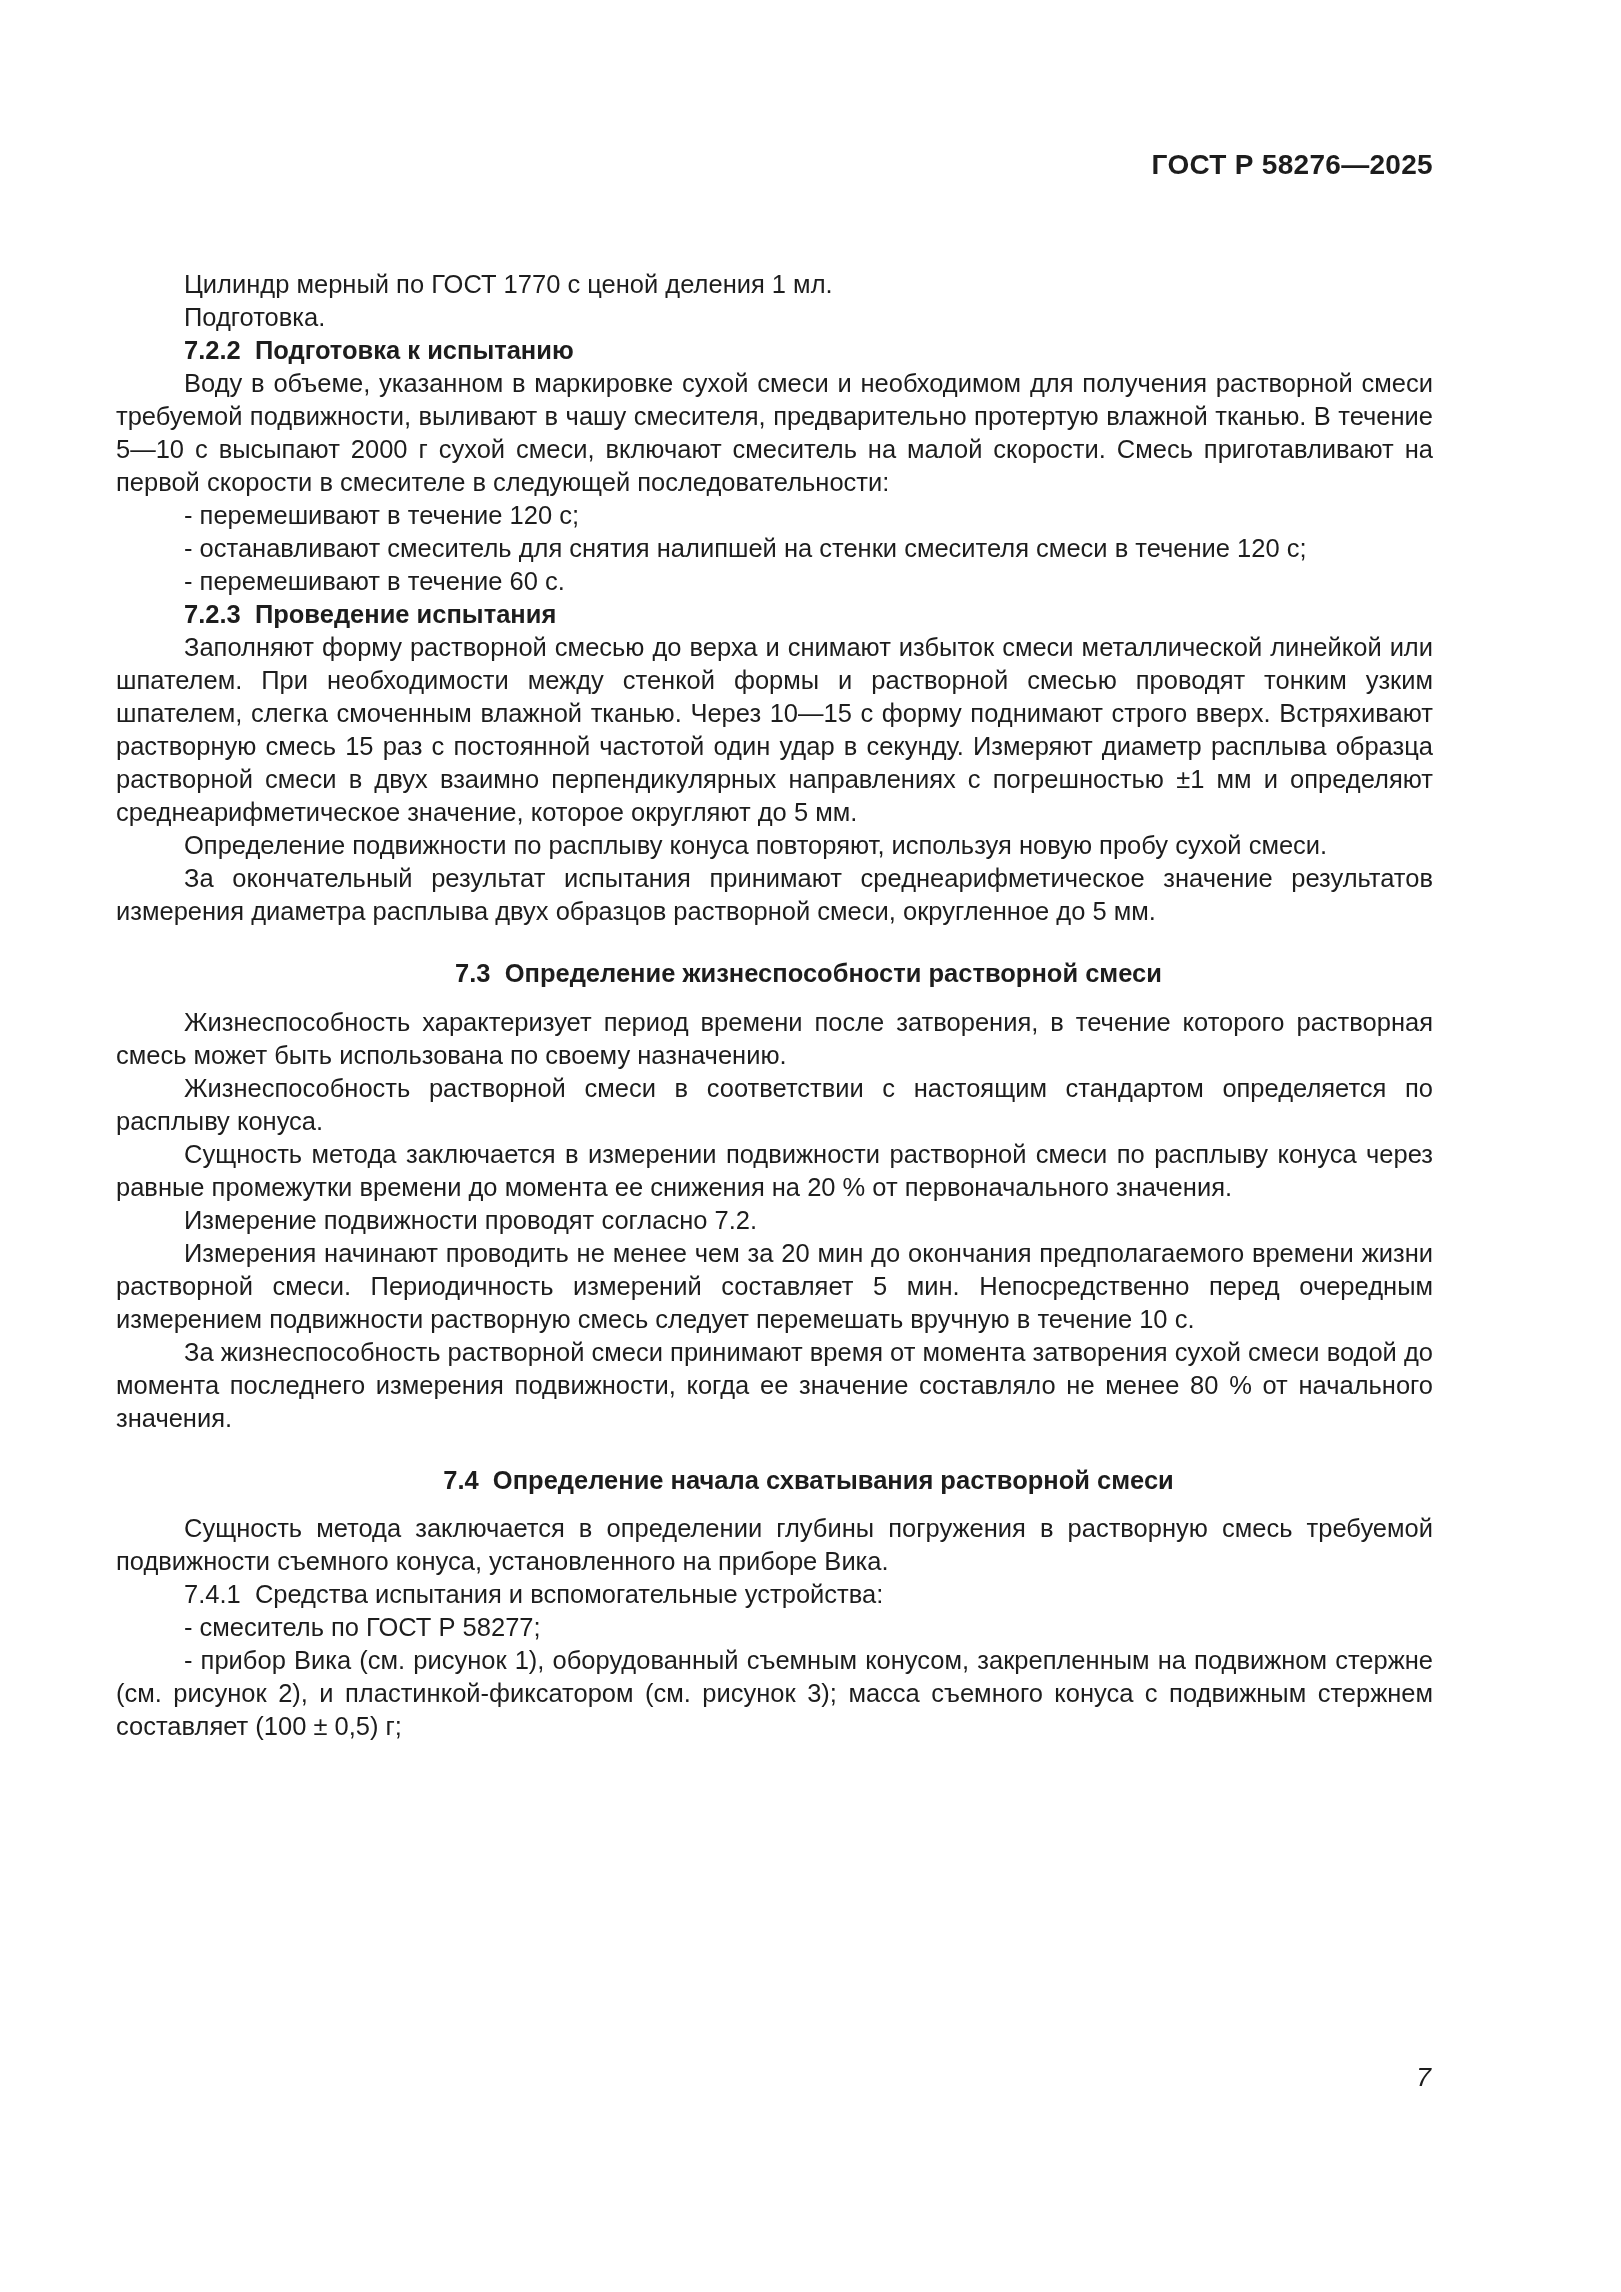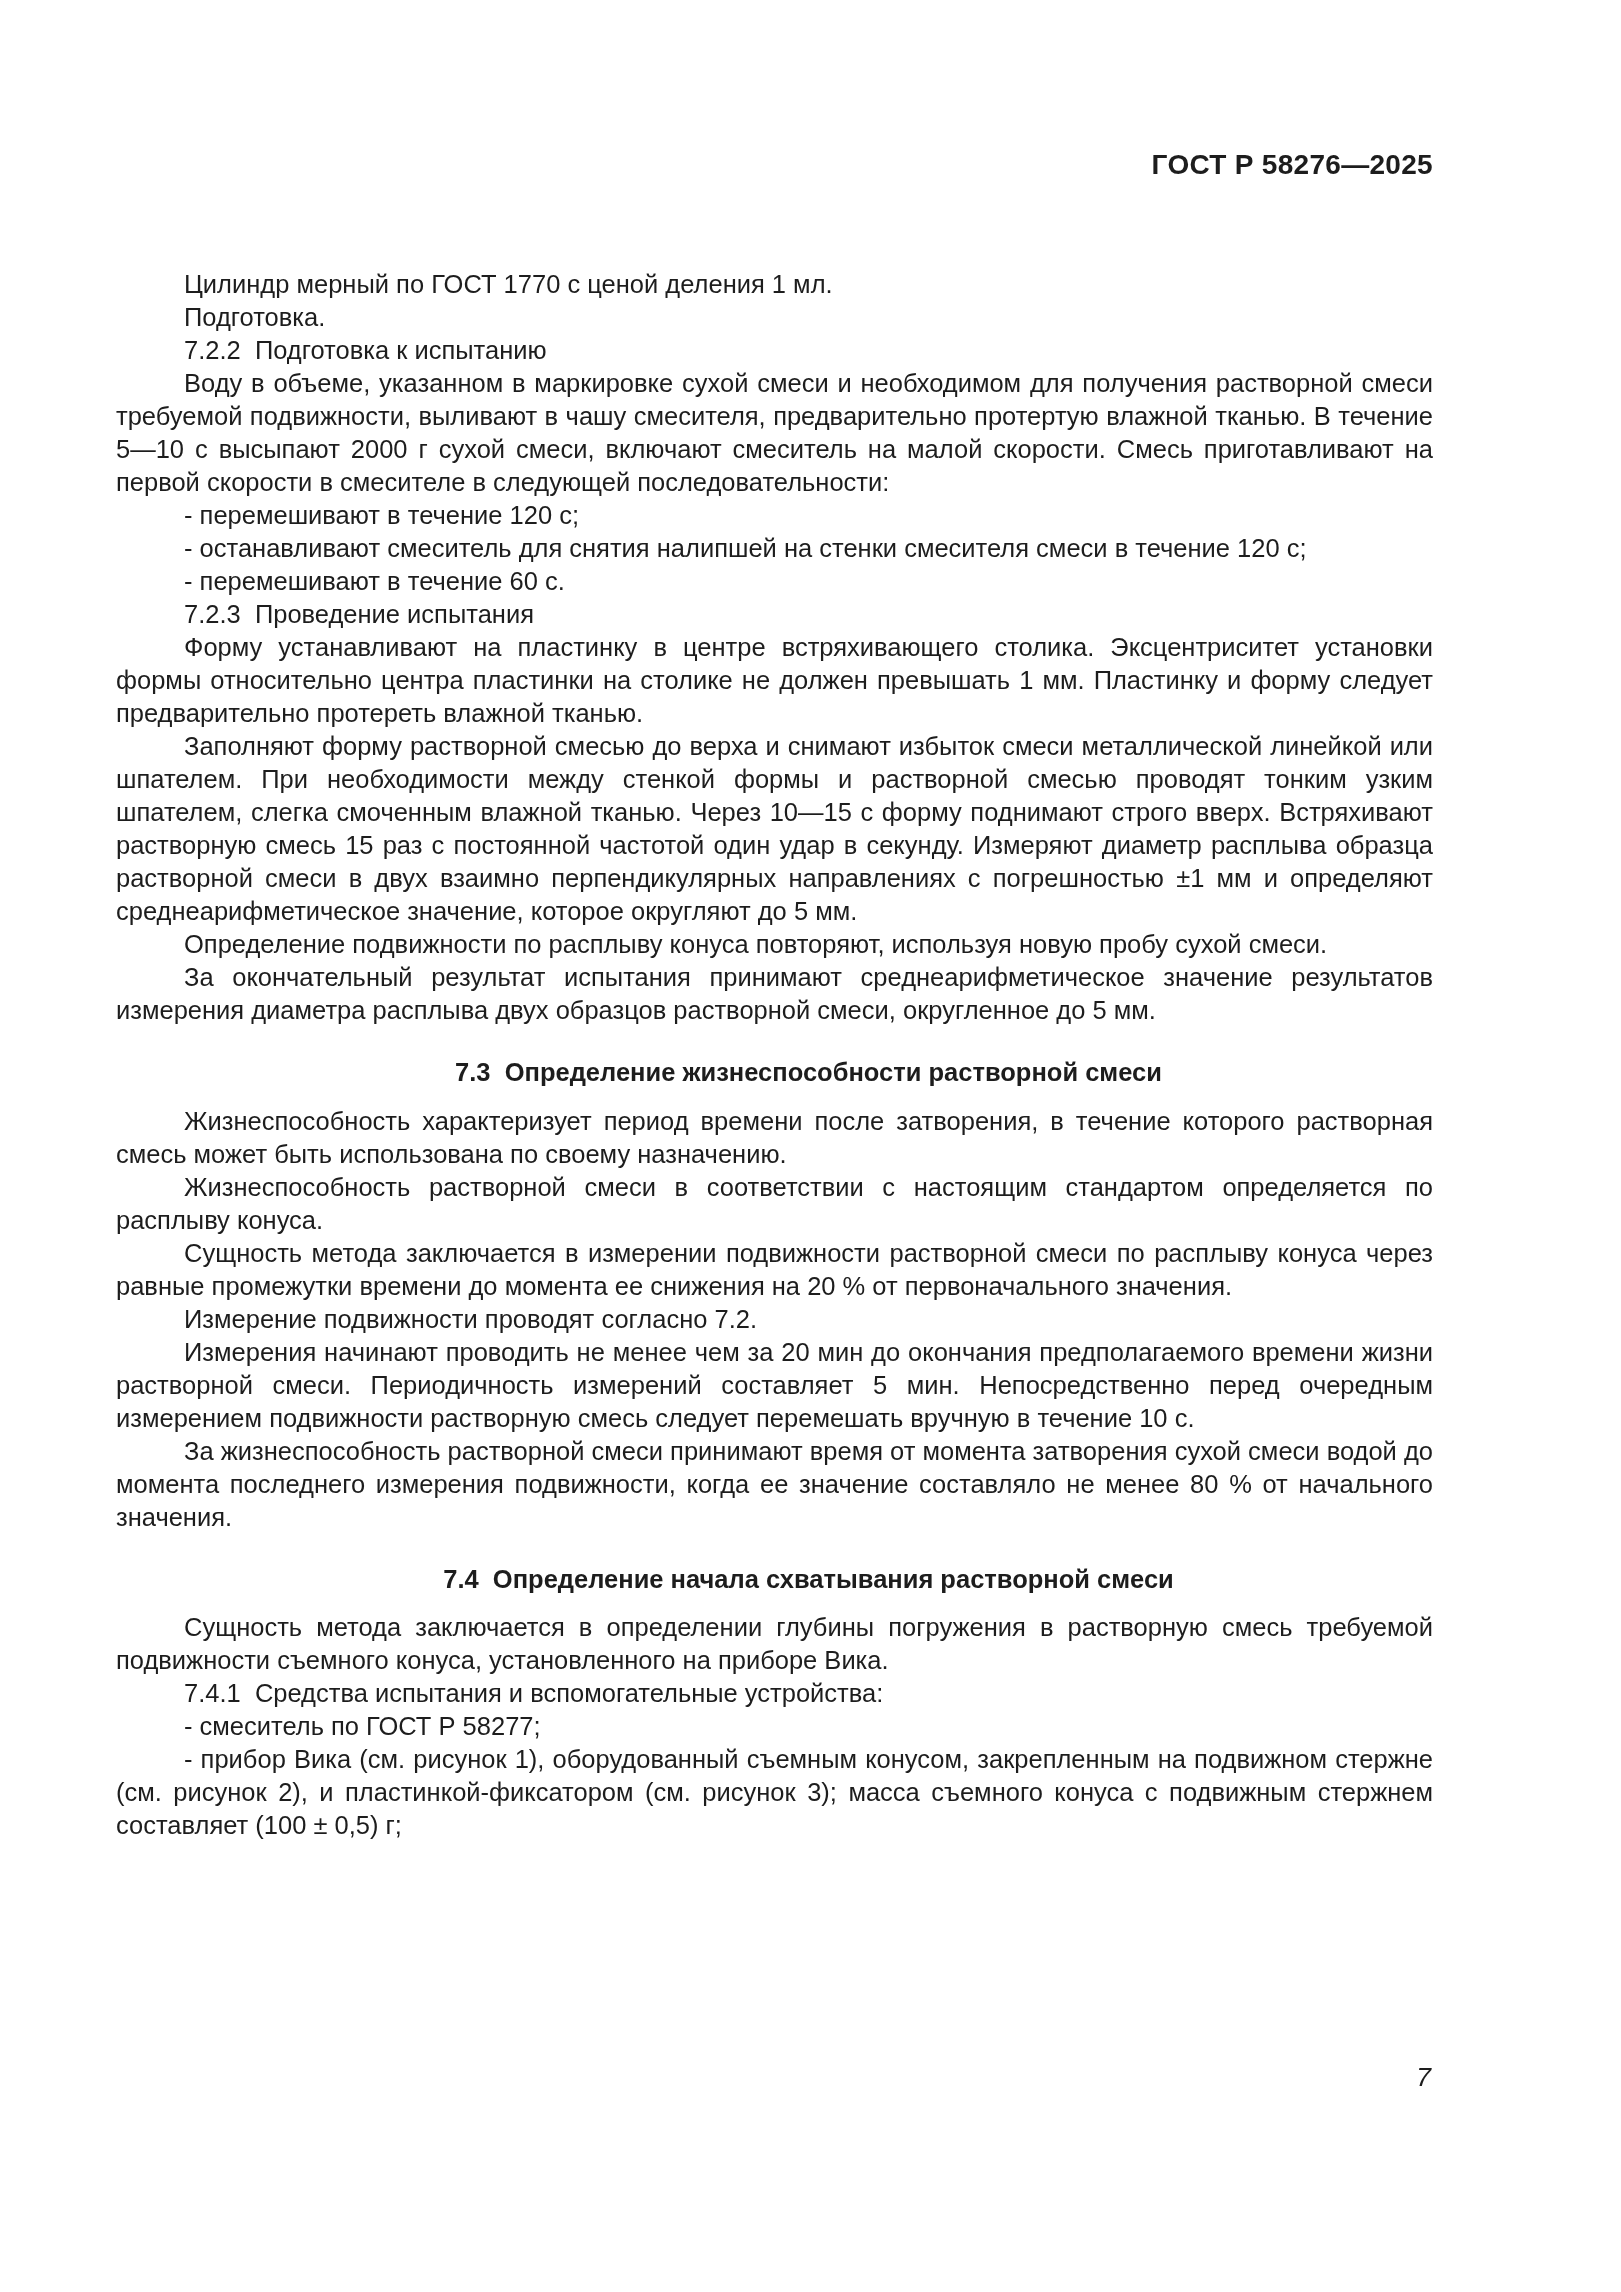--- a/index.html
+++ b/index.html
@@ -32,21 +32,21 @@
   }
   .p, .li {
     margin: 0;
     text-indent: 68px;
     text-align: justify;
     hyphens: none;
   }
   .h-inline {
     margin: 0;
     text-indent: 68px;
-    font-weight: normal;
+    font-weight: bold;
   }
   .h-section {
     margin: 29px 0 15.7px 0;
     text-indent: 68px;
     font-weight: bold;
     text-align: center;
   }
   .page-number {
     position: absolute;
     top: 2062px;
@@ -62,21 +62,20 @@
 
 <div class="content">
   <p class="p">Цилиндр мерный по ГОСТ 1770 с ценой деления 1 мл.</p>
   <p class="p">Подготовка.</p>
   <p class="h-inline">7.2.2&nbsp; Подготовка к испытанию</p>
   <p class="p">Воду в объеме, указанном в маркировке сухой смеси и необходимом для получения растворной смеси требуемой подвижности, выливают в чашу смесителя, предварительно протертую влажной тканью. В течение 5—10 с высыпают 2000 г сухой смеси, включают смеситель на малой скорости. Смесь приготавливают на первой скорости в смесителе в следующей последовательности:</p>
   <p class="li">- перемешивают в течение 120 с;</p>
   <p class="li">- останавливают смеситель для снятия налипшей на стенки смесителя смеси в течение 120 с;</p>
   <p class="li">- перемешивают в течение 60 с.</p>
   <p class="h-inline">7.2.3&nbsp; Проведение испытания</p>
-  <p class="p">Форму устанавливают на пластинку в центре встряхивающего столика. Эксцентриситет установки формы относительно центра пластинки на столике не должен превышать 1 мм. Пластинку и форму следует предварительно протереть влажной тканью.</p>
   <p class="p">Заполняют форму растворной смесью до верха и снимают избыток смеси металлической линейкой или шпателем. При необходимости между стенкой формы и растворной смесью проводят тонким узким шпателем, слегка смоченным влажной тканью. Через 10—15 с форму поднимают строго вверх. Встряхивают растворную смесь 15 раз с постоянной частотой один удар в секунду. Измеряют диаметр расплыва образца растворной смеси в двух взаимно перпендикулярных направлениях с погрешностью ±1 мм и определяют среднеарифметическое значение, которое округляют до 5 мм.</p>
   <p class="p">Определение подвижности по расплыву конуса повторяют, используя новую пробу сухой смеси.</p>
   <p class="p">За окончательный результат испытания принимают среднеарифметическое значение результатов измерения диаметра расплыва двух образцов растворной смеси, округленное до 5 мм.</p>
   <p class="h-section">7.3&nbsp; Определение жизнеспособности растворной смеси</p>
   <p class="p">Жизнеспособность характеризует период времени после затворения, в течение которого растворная смесь может быть использована по своему назначению.</p>
   <p class="p">Жизнеспособность растворной смеси в соответствии с настоящим стандартом определяется по расплыву конуса.</p>
   <p class="p">Сущность метода заключается в измерении подвижности растворной смеси по расплыву конуса через равные промежутки времени до момента ее снижения на 20 % от первоначального значения.</p>
   <p class="p">Измерение подвижности проводят согласно 7.2.</p>
   <p class="p">Измерения начинают проводить не менее чем за 20 мин до окончания предполагаемого времени жизни растворной смеси. Периодичность измерений составляет 5 мин. Непосредственно перед очередным измерением подвижности растворную смесь следует перемешать вручную в течение 10 с.</p>
   <p class="p">За жизнеспособность растворной смеси принимают время от момента затворения сухой смеси водой до момента последнего измерения подвижности, когда ее значение составляло не менее 80 % от начального значения.</p>

